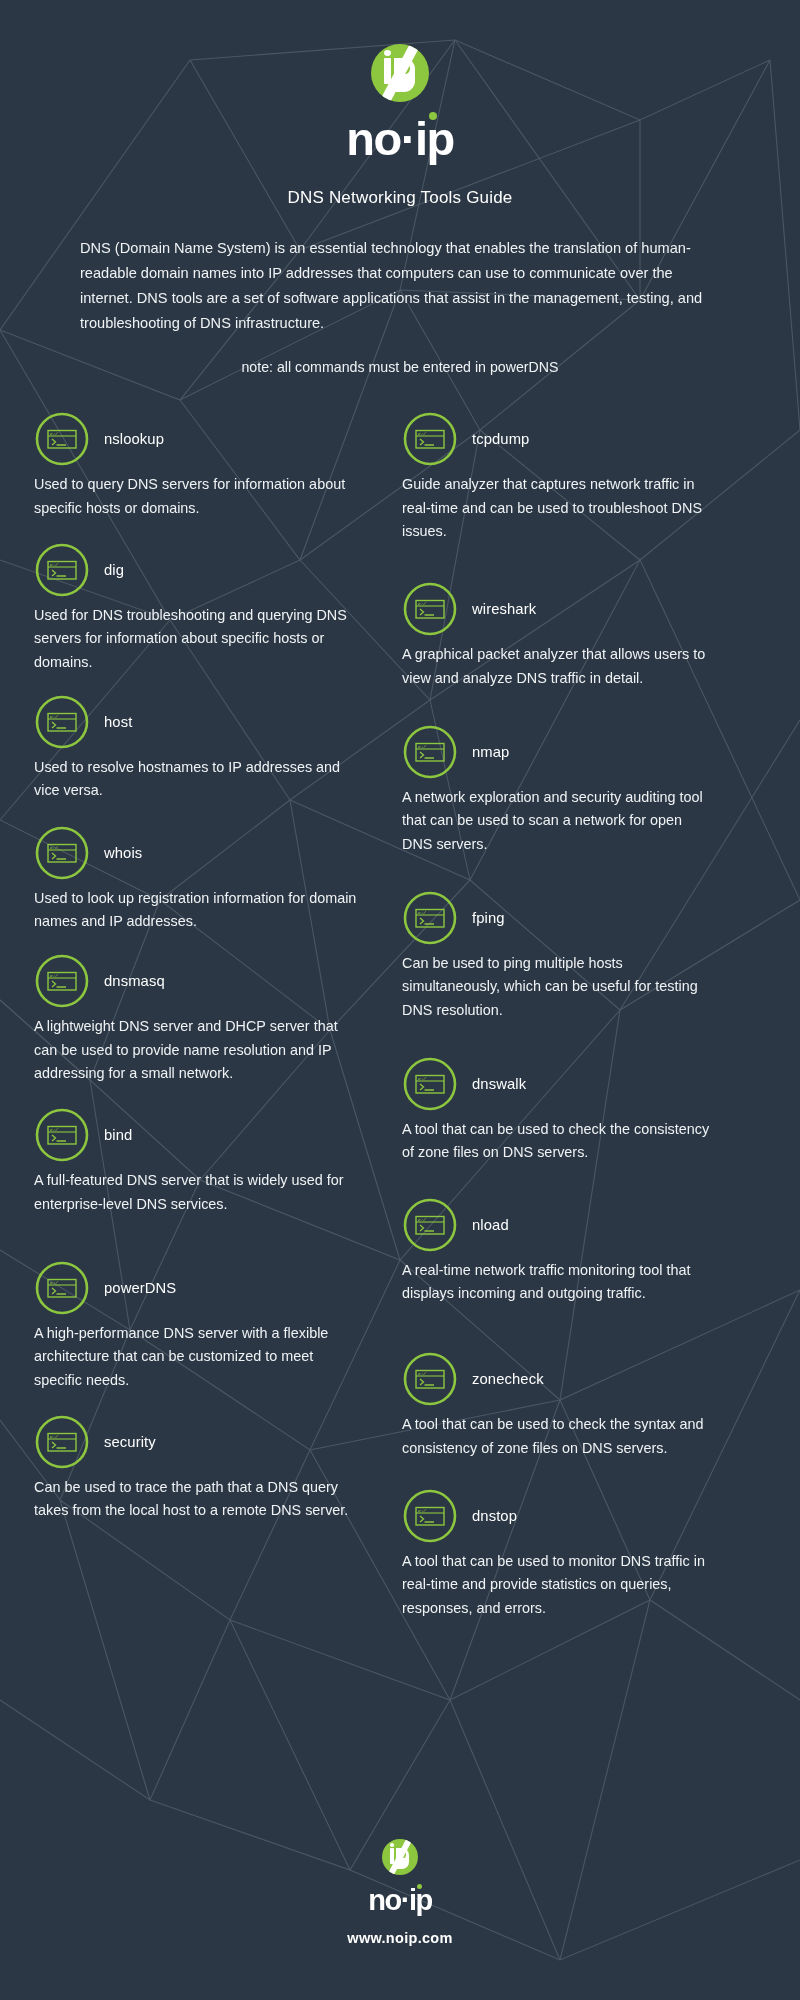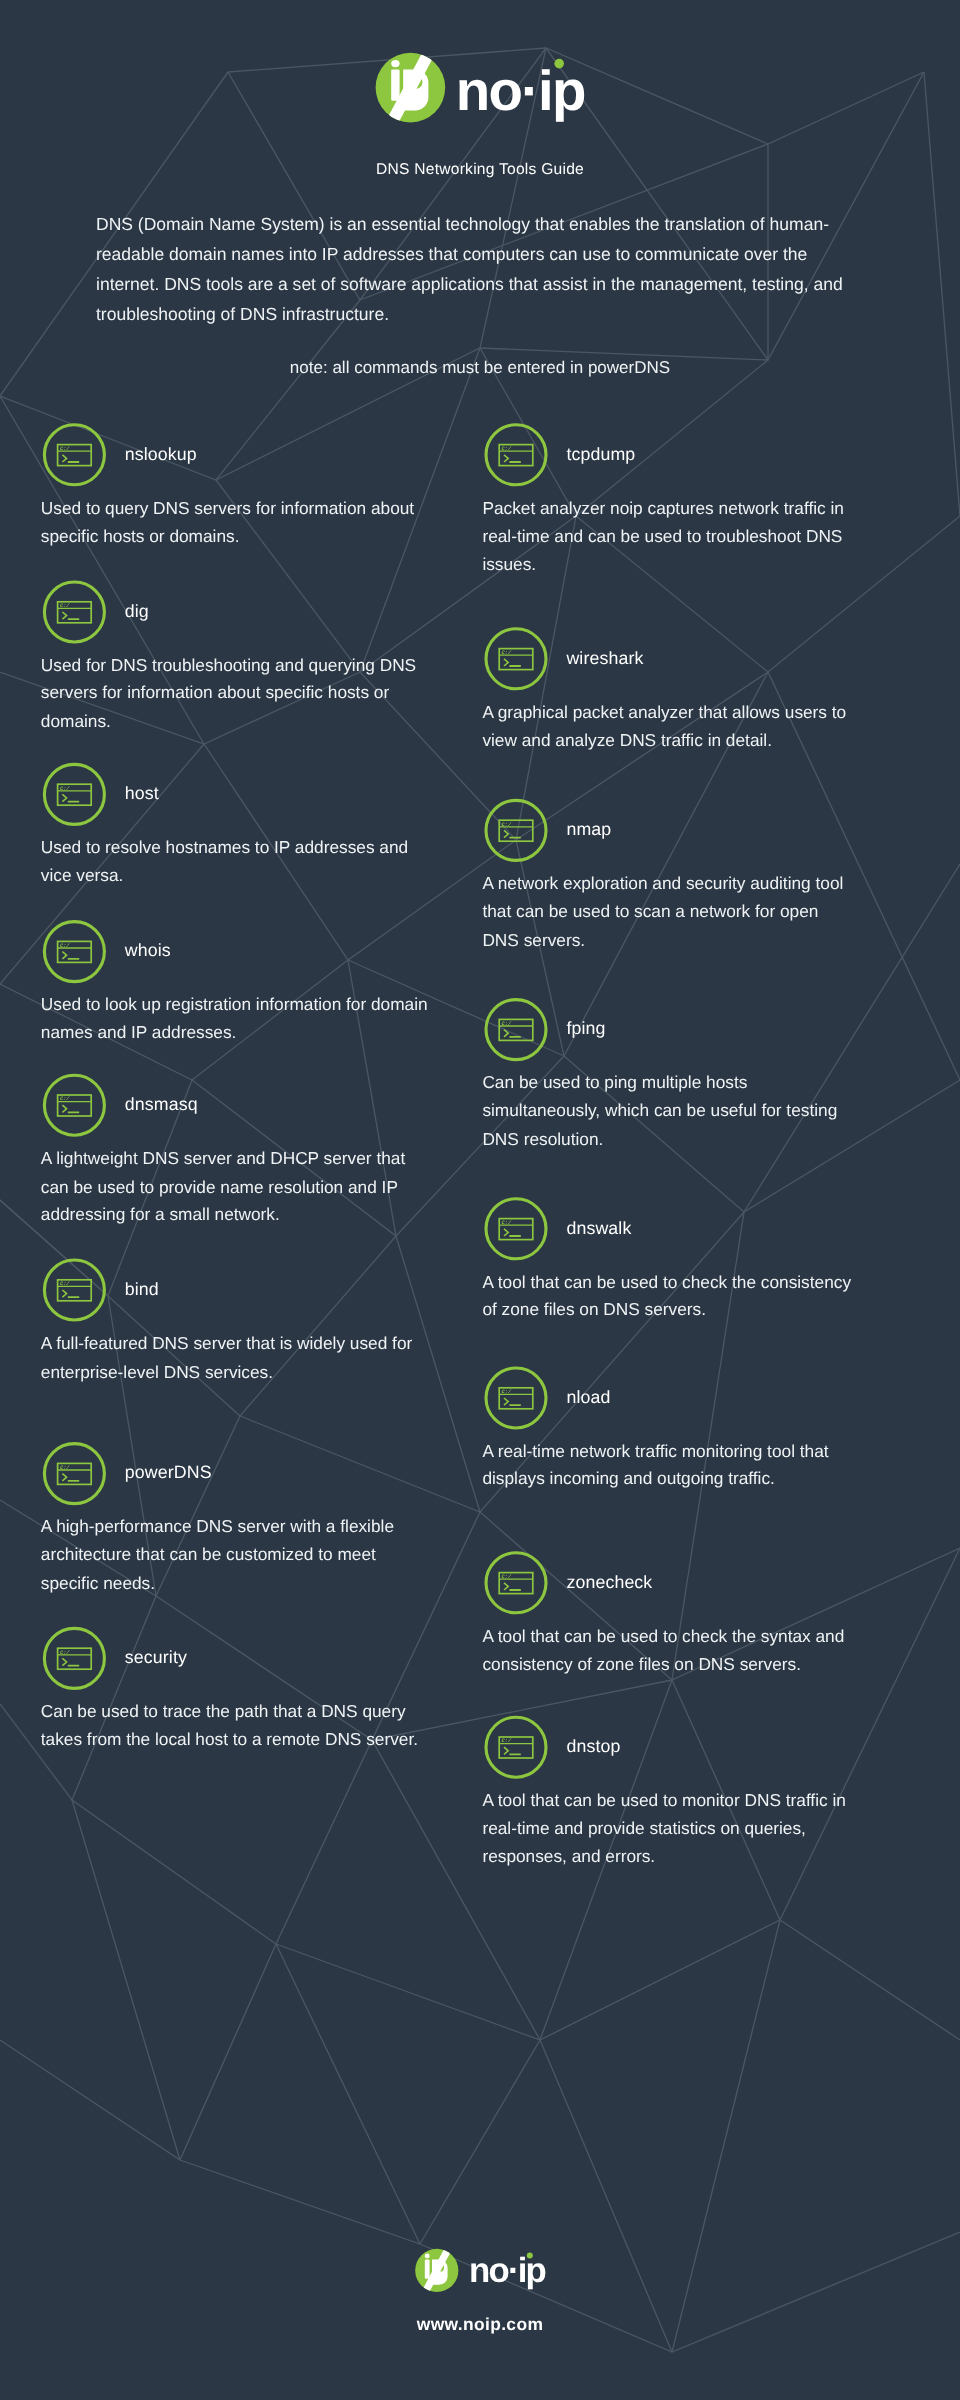--- a/index.html
+++ b/index.html
@@ -38,20 +38,21 @@
   .header {
     padding-top: 44px;
     text-align: center;
   }
 
   .logo {
     display: inline-flex;
     align-items: center;
     justify-content: flex-end;
     gap: 9px;
+    flex-direction: column;
   }
   .logo-mark {
     width: 58px;
     height: 58px;
     border-radius: 50%;
     background: #8dc63f;
     position: relative;
     overflow: hidden;
     flex: none;
   }
@@ -113,21 +114,21 @@
     position: absolute;
     width: 8px;
     height: 8px;
     background: #8dc63f;
     border-radius: 50%;
     right: 17px;
     top: 1px;
   }
 
   .guide-title {
-    font-size: 13px;
+    font-size: 17px;
     font-weight: normal;
     color: #ffffff;
     margin-top: 26px;
     letter-spacing: 0.2px;
   }
 
   .intro {
     margin: 28px auto 0;
     width: 640px;
     font-size: 14.6px;
@@ -447,21 +448,21 @@
               <circle cx="28" cy="28" r="25" fill="none" stroke="#8dc63f" stroke-width="2.6"></circle>
               <rect x="14" y="19.5" width="28" height="17.5" fill="none" stroke="#8dc63f" stroke-width="1.4"></rect>
               <line x1="14" y1="25" x2="42" y2="25" stroke="#8dc63f" stroke-width="1.1"></line>
               <text x="16" y="24" font-family="Liberation Mono, monospace" font-size="4.4" fill="#8dc63f" font-style="italic" font-weight="bold">C:/</text>
               <polyline points="18,28 21.5,31 18,34" fill="none" stroke="#8dc63f" stroke-width="1.3"></polyline>
               <line x1="22.5" y1="34" x2="32" y2="34" stroke="#8dc63f" stroke-width="1.5"></line>
             </svg>
           </span>
           <span class="tool-name">tcpdump</span>
         </div>
-        <p class="tool-desc">Packet analyzer noip captures network traffic in real-time and can be used to troubleshoot DNS issues.</p>
+        <p class="tool-desc">Guide analyzer that captures network traffic in real-time and can be used to troubleshoot DNS issues.</p>
       </div>
 
       <div class="tool" style="margin-bottom:34px">
         <div class="tool-head">
           <span class="tool-icon">
             <svg viewBox="0 0 56 56" width="56" height="56">
               <circle cx="28" cy="28" r="25" fill="none" stroke="#8dc63f" stroke-width="2.6"></circle>
               <rect x="14" y="19.5" width="28" height="17.5" fill="none" stroke="#8dc63f" stroke-width="1.4"></rect>
               <line x1="14" y1="25" x2="42" y2="25" stroke="#8dc63f" stroke-width="1.1"></line>
               <text x="16" y="24" font-family="Liberation Mono, monospace" font-size="4.4" fill="#8dc63f" font-style="italic" font-weight="bold">C:/</text>

